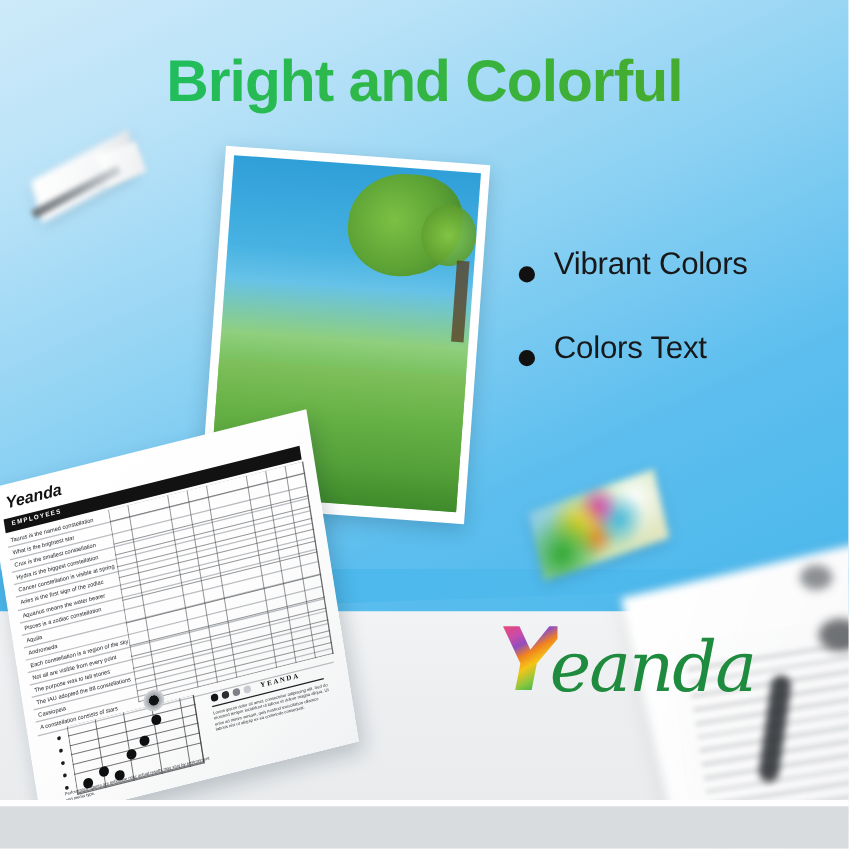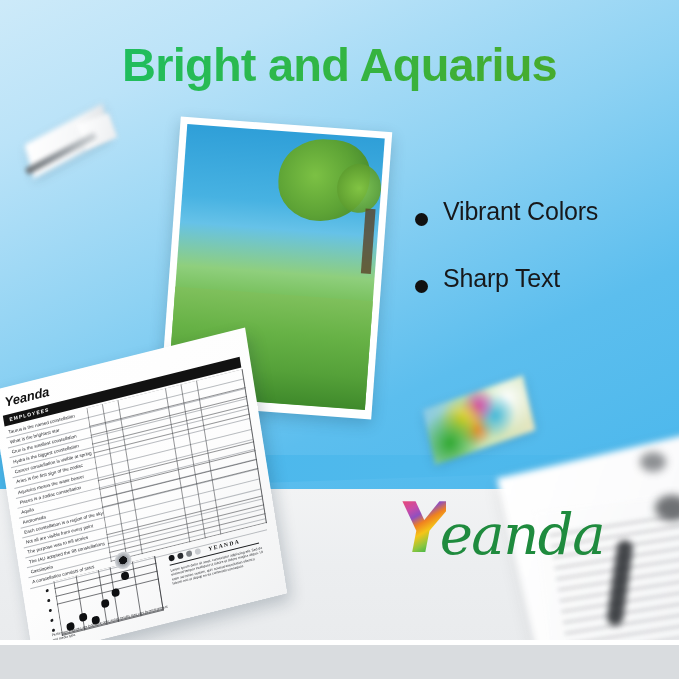--- a/index.html
+++ b/index.html
@@ -431,21 +431,21 @@
   <div class="sky-tail"></div>
   <div class="desk"></div>
 
   <div class="stack stack-a"></div>
   <div class="stack stack-b"></div>
   <div class="stack-lines"></div>
   <div class="stack-blob1"></div>
   <div class="stack-blob2"></div>
   <div class="stack-blob3"></div>
 
-  <div class="headline">Bright and Aquarius</div>
+  <div class="headline">Bright and Colorful</div>
 
   <div class="fly-paper"></div>
   <div class="fly-paper2"></div>
   <div class="fly-paper-edge"></div>
 
   <div class="photo-wrap">
     <div class="photo">
       <div class="ph-tree"></div>
       <div class="ph-tree2"></div>
       <div class="ph-trunk"></div>
@@ -548,21 +548,21 @@
 
   <div class="fly-photo"></div>
 
   <div class="bullets">
     <div class="bullet-row">
       <span class="bullet-dot"></span>
       <span class="bullet-label">Vibrant Colors</span>
     </div>
     <div class="bullet-row">
       <span class="bullet-dot"></span>
-      <span class="bullet-label">Sharp Text</span>
+      <span class="bullet-label">Colors Text</span>
     </div>
   </div>
 
   <div class="brand">
     <span class="brand-y">Y</span>
     <span class="brand-word">eanda</span>
   </div>
 
   <div class="desk-base2"></div>
   <div class="desk-base"></div>

